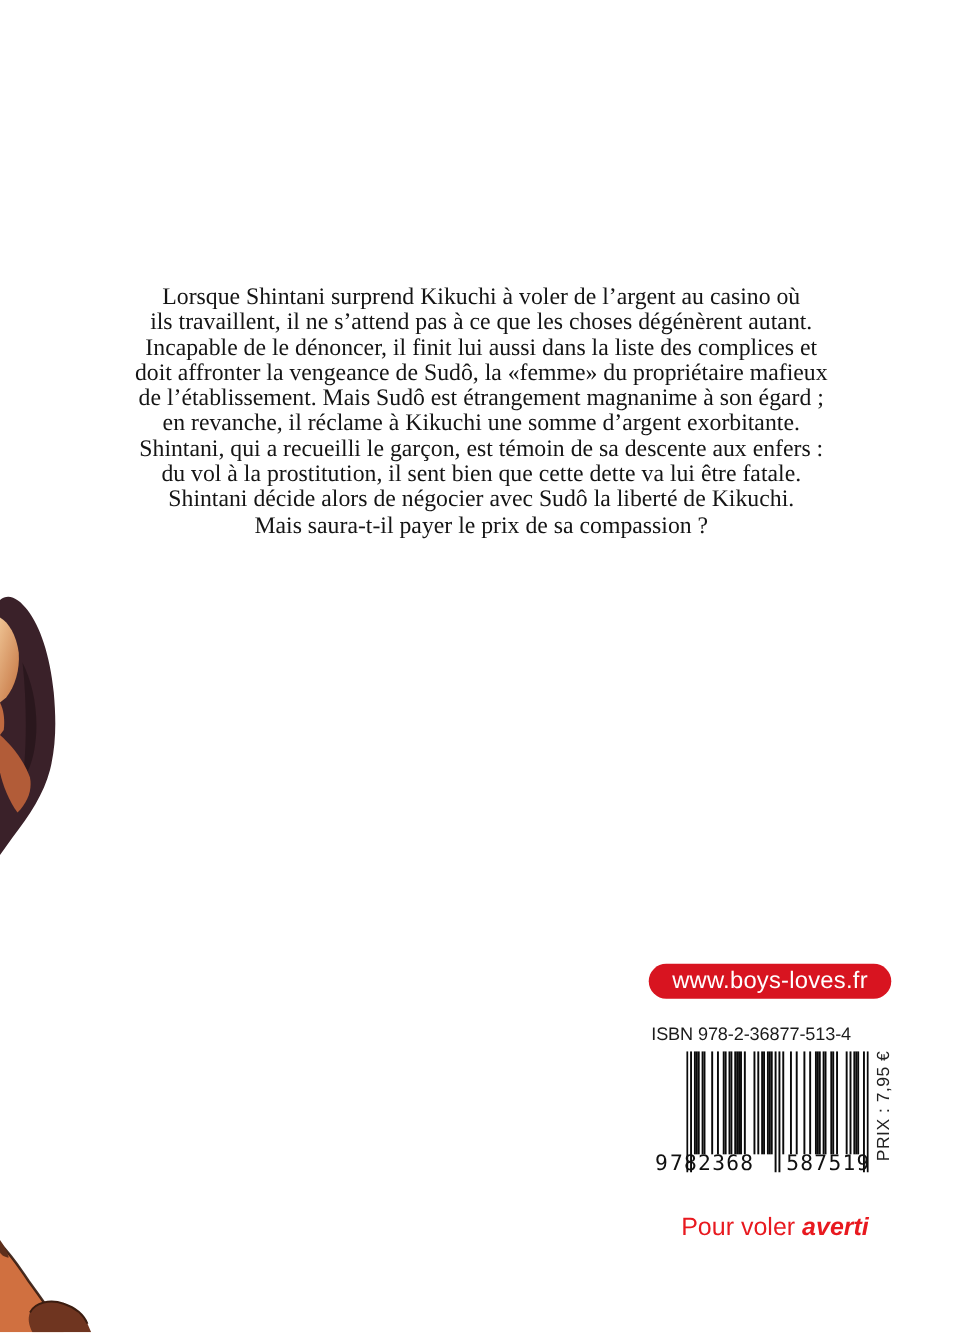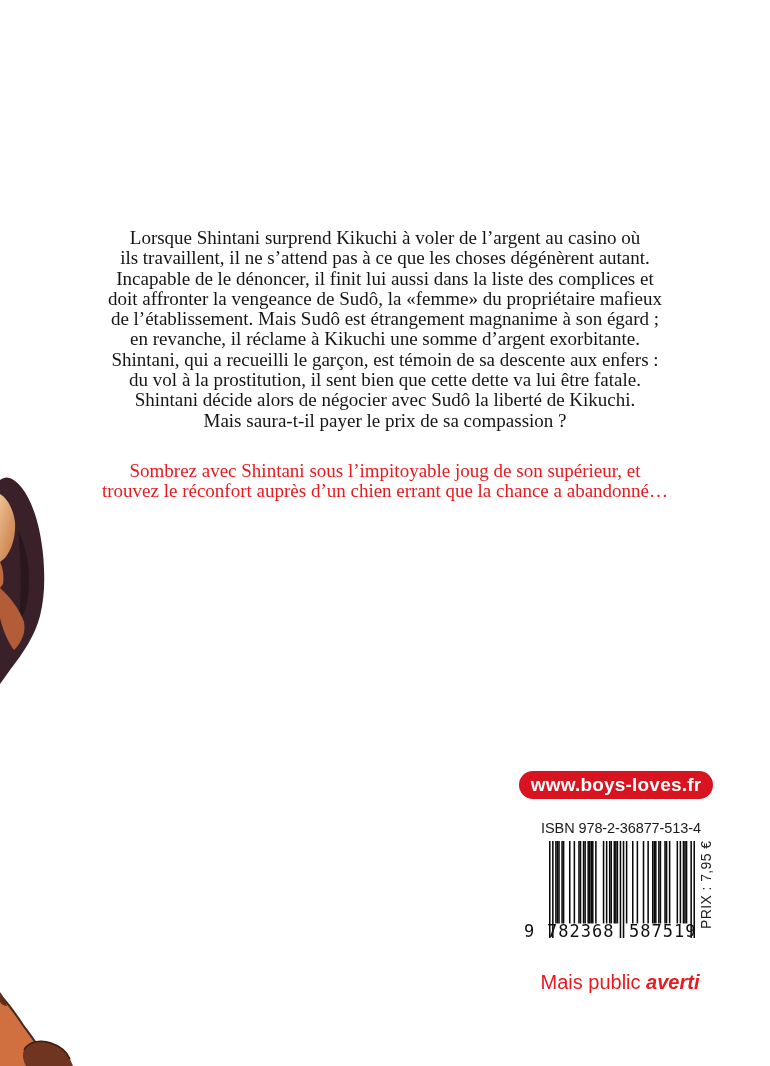--- a/index.html
+++ b/index.html
@@ -28,35 +28,35 @@
     color:var(--red_text,#e8191f);
     text-align:center;white-space:pre-line;
   }
   .site-banner{
     position:absolute;left:519px;top:771px;width:194px;height:28px;
     background:var(--red_banner,#d81420);
     border-radius:14px;
     display:flex;align-items:center;justify-content:center;
   }
   .site-banner span{
-    color:#ffffff;font-weight:bold;font-size:19px;letter-spacing:0.2px;
+    color:#ffffff;font-weight:normal;font-size:19px;letter-spacing:0.2px;
   }
   .isbn-label{
     position:absolute;left:521px;top:820px;width:200px;
-    text-align:center;font-size:14.5px;letter-spacing:-0.1px;
+    text-align:left;font-size:14.5px;letter-spacing:-0.1px;
     color:#1b1b1b;
   }
   .barcode{position:absolute;left:549px;top:841px;width:146px;height:97px;}
   .bc-digit{
     position:absolute;top:921px;
     font-family:"DejaVu Sans Mono",monospace;
     font-size:17px;color:#111;letter-spacing:1px;
   }
   .bc-first{left:524px;}
-  .bc-g1{left:547px;}
+  .bc-g1{left:536px;}
   .bc-g2{left:629px;}
   .price{
     position:absolute;left:698px;top:834px;height:102px;width:18px;
     writing-mode:vertical-rl;transform:rotate(180deg);
     font-size:14px;letter-spacing:0.4px;color:#222;
     text-align:center;
   }
   .notice{
     position:absolute;left:520px;top:971px;width:200px;
     text-align:center;font-size:20px;
@@ -95,22 +95,20 @@
 ils travaillent, il ne s’attend pas à ce que les choses dégénèrent autant.
 Incapable de le dénoncer, il finit lui aussi dans la liste des complices et
 doit affronter la vengeance de Sudô, la «femme» du propriétaire mafieux
 de l’établissement. Mais Sudô est étrangement magnanime à son égard ;
 en revanche, il réclame à Kikuchi une somme d’argent exorbitante.
 Shintani, qui a recueilli le garçon, est témoin de sa descente aux enfers :
 du vol à la prostitution, il sent bien que cette dette va lui être fatale.
 Shintani décide alors de négocier avec Sudô la liberté de Kikuchi.
 Mais saura-t-il payer le prix de sa compassion ?</div>
 
-  <div class="teaser">Sombrez avec Shintani sous l’impitoyable joug de son supérieur, et
-trouvez le réconfort auprès d’un chien errant que la chance a abandonné…</div>
 
   <div class="site-banner">
     <span>www.boys-loves.fr</span>
   </div>
 
   <div class="isbn-label">ISBN 978-2-36877-513-4</div>
 
   <svg class="barcode" id="barcode" viewBox="0 0 95 100" preserveAspectRatio="none" aria-hidden="true">
       <rect x="0" y="0" width="1" height="100" fill="#0a0a0a"></rect>
       <rect x="2" y="0" width="1" height="100" fill="#0a0a0a"></rect>
@@ -161,16 +159,16 @@
       <rect x="94" y="0" width="1" height="100" fill="#0a0a0a"></rect>
     </svg>
 
   <div class="bc-digit bc-first">9</div>
   <div class="bc-digit bc-g1">782368</div>
   <div class="bc-digit bc-g2">587519</div>
 
   <div class="price">PRIX : 7,95 €</div>
 
   <div class="notice">
-    <span>Mais public </span><span class="b">averti</span>
+    <span>Pour voler </span><span class="b">averti</span>
   </div>
 
 </div>
 
 </body></html>

